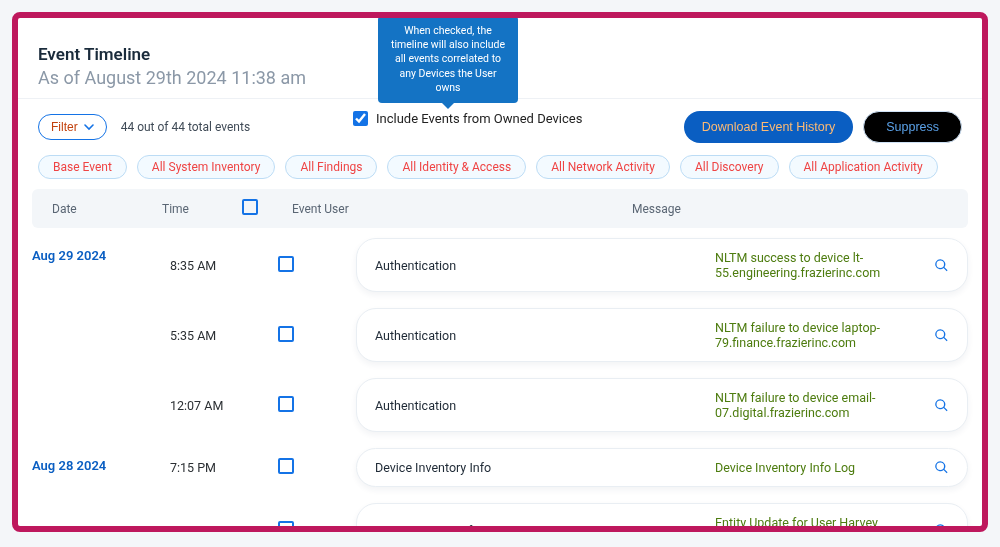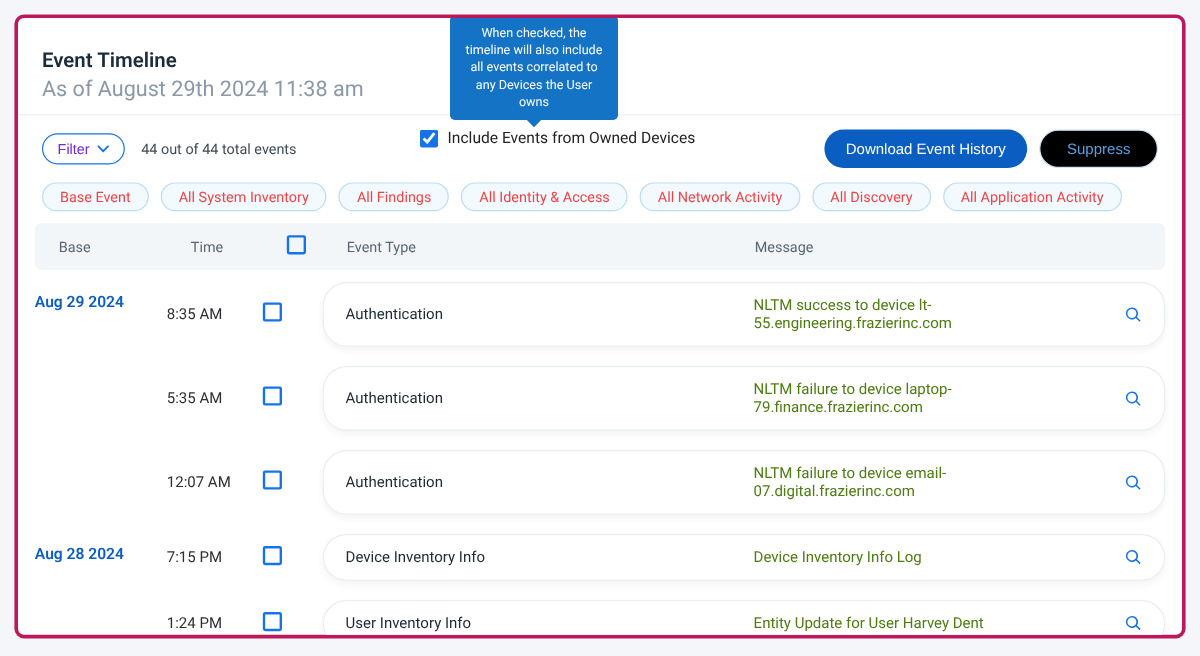--- a/index.html
+++ b/index.html
@@ -8,21 +8,21 @@
     background: #f4f6f9;
     color: #222;
     font-size: 13px;
     width: 1000px;
     height: 547px;
     overflow: hidden;
     padding: 12px;
   }
   .panel {
     background: #fff;
-    border: 3px solid #be185d;
+    border: 6px solid #be185d;
     border-radius: 8px;
     height: 520px;
     position: relative;
     overflow: hidden;
   }
   .header {
     padding: 14px 20px 10px 20px;
     border-bottom: 1px solid #eef1f5;
   }
   .title {
@@ -38,21 +38,21 @@
   }
   .controls {
     display: flex;
     align-items: center;
     padding: 12px 20px;
     gap: 14px;
     position: relative;
   }
   .filter-btn {
     border: 1px solid #1473e6;
-    color: #6d28d9;
+    color: #c2410c;
     background: #fff;
     padding: 5px 12px;
     border-radius: 14px;
     font-size: 12px;
     cursor: pointer;
     display: inline-flex;
     align-items: center;
     gap: 6px;
   }
   .count-text { font-size: 12px; color: #404b57; }
@@ -66,21 +66,21 @@
     font-size: 13px;
   }
   .center-check input { accent-color: #1473e6; width: 15px; height: 15px; }
   .right-actions {
     margin-left: auto;
     display: flex;
     gap: 10px;
   }
   .btn-primary {
     background: #0a5ec2;
-    color: #ffffff;
+    color: #fdba74;
     border: none;
     border-radius: 18px;
     padding: 8px 18px;
     font-size: 12.5px;
     cursor: pointer;
   }
   .btn-outline {
     background: #000000;
     color: #5aa0e6;
     border: 1px solid #cfe2f6;
@@ -140,21 +140,21 @@
     align-items: center;
   }
   .cb-outline {
     width: 16px; height: 16px;
     border: 2px solid #1473e6;
     border-radius: 2px;
     display: inline-block;
     cursor: pointer;
   }
   .rows { padding: 10px 14px 0 14px; }
-  .row-block { display: grid; grid-template-columns: 110px 80px 50px 1fr; align-items: center; margin-bottom: 16px; }
+  .row-block { display: grid; grid-template-columns: 110px 80px 50px 1fr; align-items: center; margin-bottom: 16px; gap: 28px; }
   .date-cell { color: #0a5ec2; font-weight: 600; font-size: 13px; align-self: start; padding-top: 10px;}
   .time-cell { font-size: 12.5px; color: #2b2f33; }
   .event-card {
     display: grid;
     grid-template-columns: 340px 1fr 60px;
     align-items: center;
     background: #fff;
     border: 1px solid #e9eef3;
     border-radius: 20px;
     padding: 11px 18px;
@@ -203,24 +203,24 @@
       <span class="chip">Base Event</span>
       <span class="chip">All System Inventory</span>
       <span class="chip">All Findings</span>
       <span class="chip">All Identity &amp; Access</span>
       <span class="chip">All Network Activity</span>
       <span class="chip">All Discovery</span>
       <span class="chip">All Application Activity</span>
     </div>
 
   <div class="table-head">
-    <div>Base</div>
+    <div>Date</div>
     <div>Time</div>
     <div><span class="cb-outline"></span></div>
-    <div>Event Type</div>
+    <div>Event User</div>
     <div>Message</div>
   </div>
 
   <div class="rows" id="rows">
       <div class="row-block">
         <div class="date-cell">Aug 29 2024</div>
         <div class="time-cell">8:35 AM</div>
         <div><span class="cb-outline"></span></div>
         <div class="event-card">
           <div class="event-type">Authentication</div>

